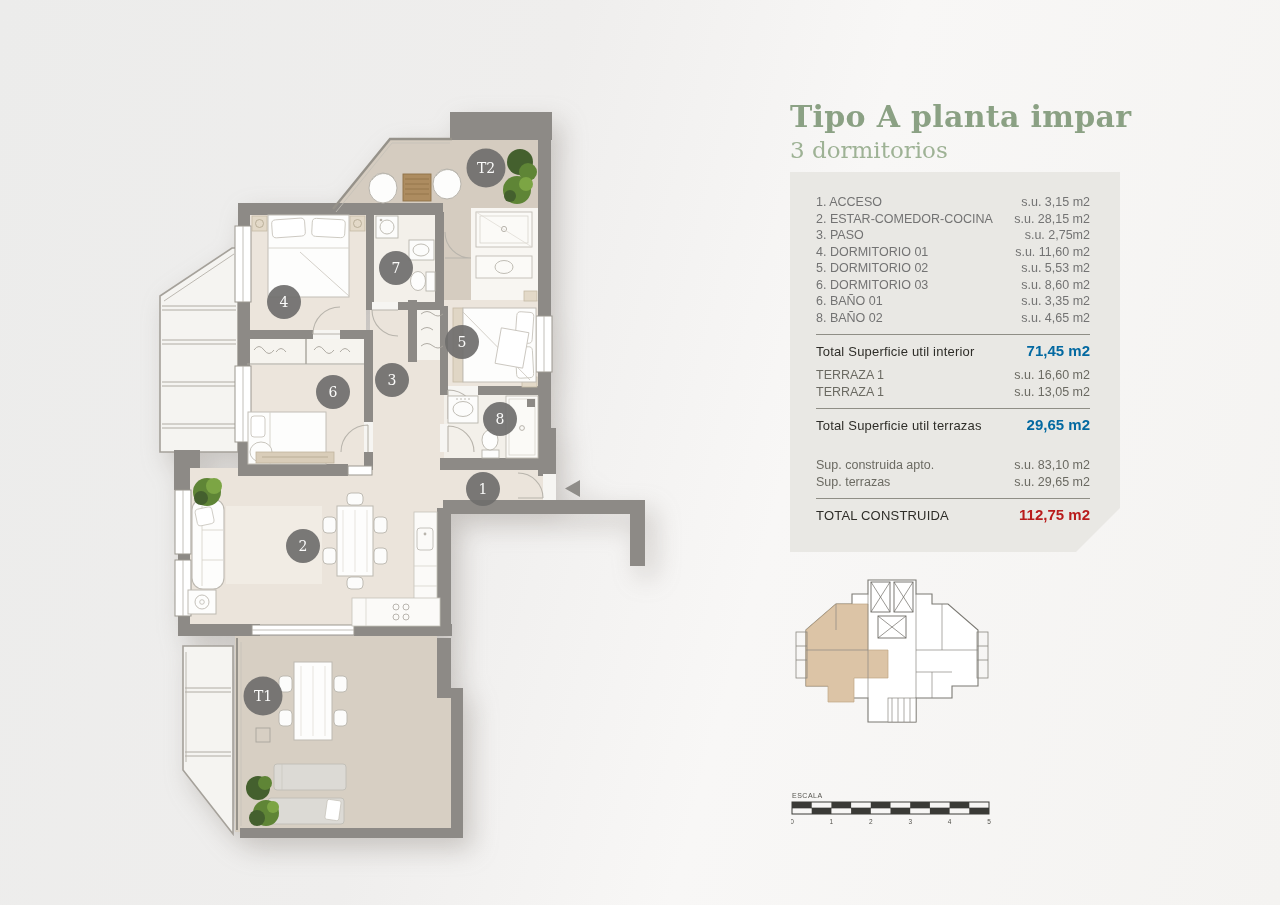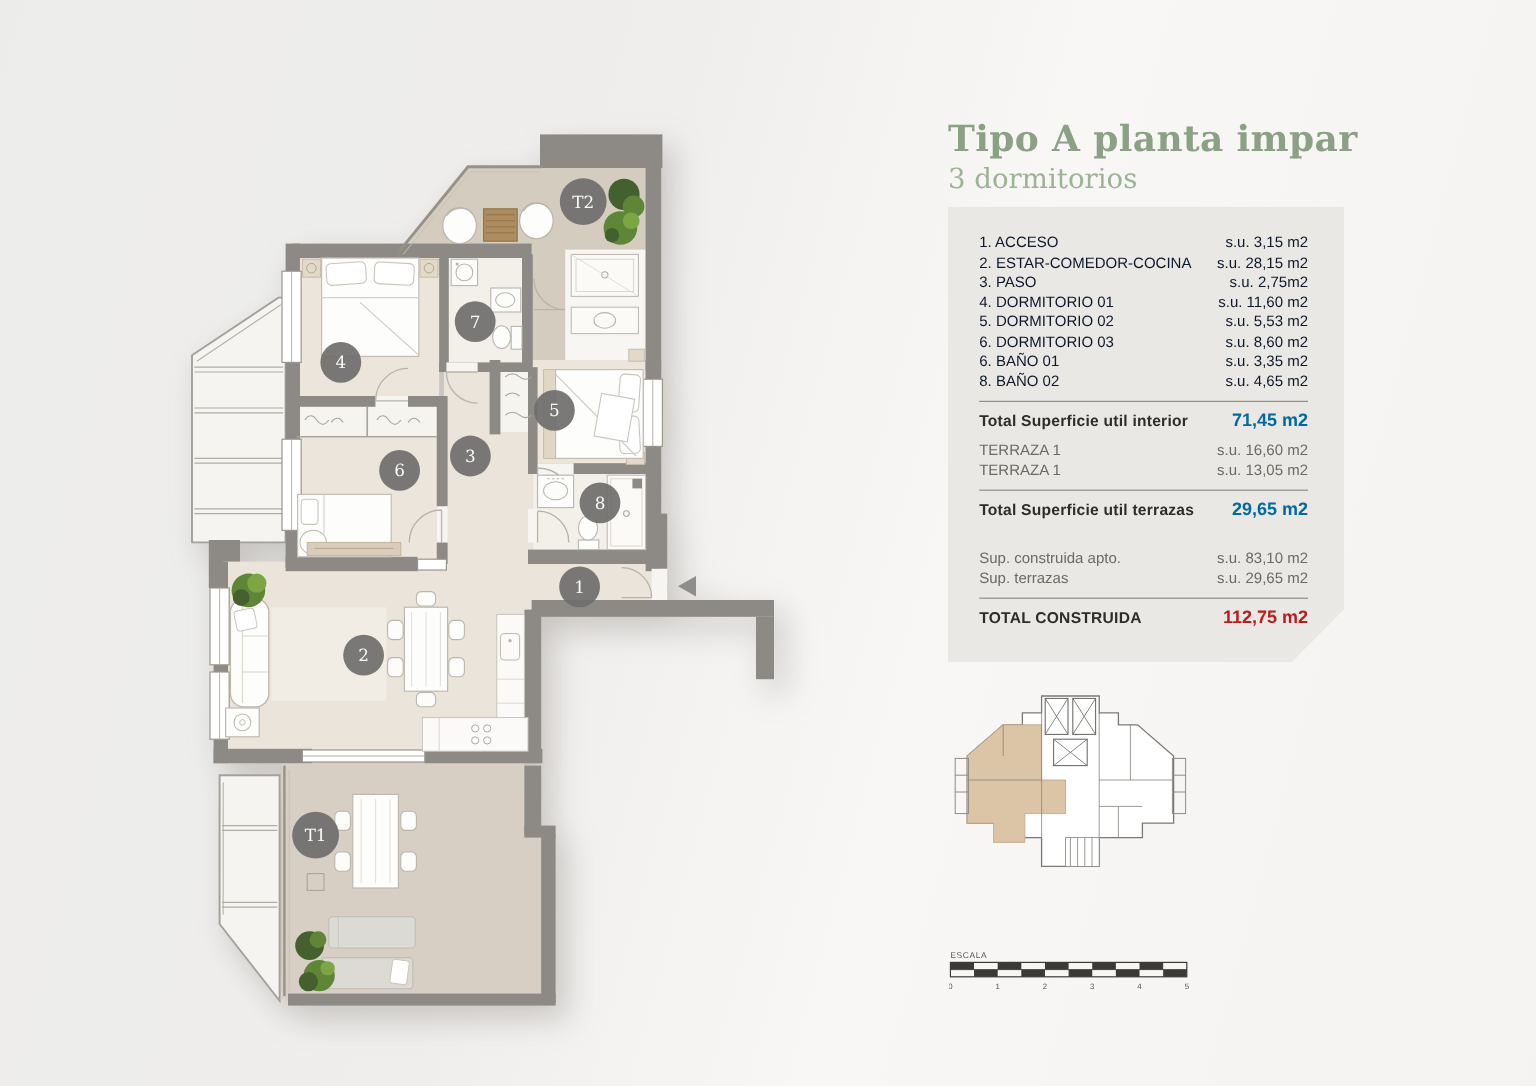--- a/index.html
+++ b/index.html
@@ -11,25 +11,25 @@
   .plan-svg{position:absolute;left:0;top:0;
     filter:drop-shadow(9px 11px 13px rgba(118,110,98,.32));}
   .titleblock{position:absolute;left:790px;top:100px;}
   .titleblock h1{margin:0;font-family:"DejaVu Serif",serif;font-weight:bold;
     font-size:30px;line-height:34px;color:#8ba184;letter-spacing:.3px;}
   .titleblock h2{margin:3px 0 0 0;font-family:"DejaVu Serif",serif;font-weight:normal;
     font-size:23px;line-height:26px;color:#9eb295;}
   .panel{position:absolute;left:790px;top:172px;width:330px;height:380px;
     background:#e9e8e4;box-sizing:border-box;padding:22px 30px 0 26px;
     clip-path:polygon(0 0,100% 0,100% calc(100% - 44px),calc(100% - 44px) 100%,0 100%);}
-  .row{display:flex;justify-content:space-between;font-size:12.5px;line-height:16.5px;color:#0f172a;}
+  .row{display:flex;justify-content:space-between;font-size:12.5px;line-height:16.5px;color:#737373;}
   .row.muted{color:#6b6a62;}
   .hr{border-top:1px solid #8f8e86;margin-top:8px;}
   .total-row{display:flex;justify-content:space-between;align-items:baseline;padding:7px 0 8px 0;}
-  .total-row .tl{font-size:13px;font-weight:bold;color:#2e2d28;letter-spacing:.2px;}
+  .total-row .tl{font-size:13px;font-weight:normal;color:#2e2d28;letter-spacing:.2px;}
   .total-row .tv{font-size:15px;font-weight:bold;color:#0369a1;}
   .total-row.accent .tv{color:#b91c1c;}
   .spacer16{height:16px;}
   .keyplan-svg{position:absolute;left:792px;top:574px;}
   .scale-svg{position:absolute;left:791px;top:791px;}
 </style>
 </head>
 <body>
 
 <div class="page">

